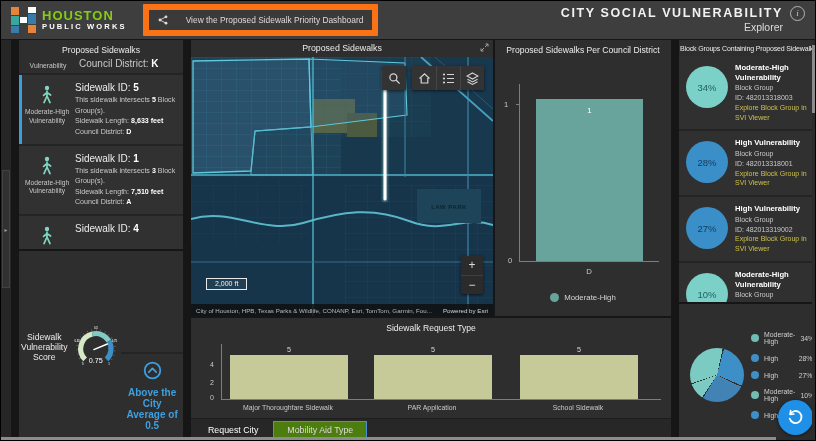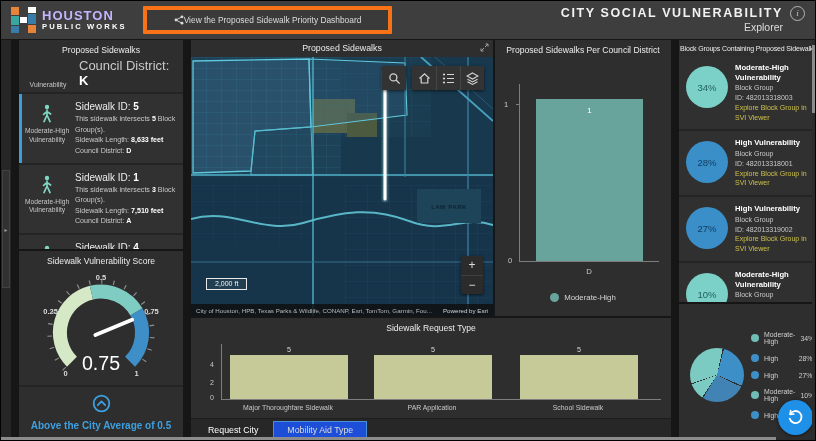--- a/index.html
+++ b/index.html
@@ -4,52 +4,52 @@
 <style>
   * { margin:0; padding:0; box-sizing:border-box; }
   html,body { width:816px; height:441px; background:#151515; overflow:hidden; }
   body { font-family:"Liberation Sans", sans-serif; color:#e3e3e3; }
   .stage { position:relative; width:816px; height:441px; background:#1c1c1c; overflow:hidden; border:1px solid #000; }
 
   
   .header { position:absolute; top:0; left:0; right:0; height:39px; background:#3e3e3e; border-bottom:1px solid #161616; display:flex; align-items:center; padding:0 10px; gap:16px; }
   .logo { display:flex; align-items:center; gap:6px; }
   .logo-text { line-height:1.05; }
-  .logo-l1 { font-size:13px; font-weight:bold; letter-spacing:1px; color:#c4b5fd; }
+  .logo-l1 { font-size:13px; font-weight:bold; letter-spacing:1px; color:#84cc16; }
   .logo-l2 { font-size:7.6px; font-weight:bold; letter-spacing:2.1px; color:#fff; }
-  .dash-btn { display:flex; align-items:center; gap:0; border:4px solid #f97316; background:#3a3a3a; color:#ddd; font-size:8.4px; padding:5px 27px; border-radius:1px; cursor:pointer; }
+  .dash-btn { display:flex; align-items:center; gap:18px; border:6px solid #f97316; background:#3a3a3a; color:#ddd; font-size:8.4px; padding:5px 9px; border-radius:1px; cursor:pointer; }
   .header-right { margin-left:auto; display:flex; align-items:flex-start; gap:7px; }
   .title-block { text-align:right; line-height:1.25; }
   .app-title { font-size:12.5px; font-weight:bold; letter-spacing:1.6px; color:#f2f2f2; }
   .app-subtitle { font-size:10.5px; color:#dcdcdc; }
   .info-btn { width:15px; height:15px; border:1.5px solid #b5b5b5; border-radius:50%; color:#c9c9c9; font-size:9px; font-style:italic; font-family:"Liberation Serif",serif; display:flex; align-items:center; justify-content:center; cursor:pointer; }
 
   
   .main { position:absolute; top:39px; left:0; right:0; bottom:0; display:flex; gap:8px; background:#161616; }
   .card { background:#2e2e2e; }
   .card-title { font-size:8.6px; color:#ececec; text-align:center; padding:5px 2px 3px; }
 
   .strip { width:10px; background:#262626; position:relative; flex:none; }
   .strip-handle { position:absolute; top:130px; height:118px; left:1px; width:8px; background:#313131; border:1px solid #424242; display:flex; align-items:center; justify-content:center; color:#9a9a9a; font-size:6px; cursor:pointer; }
 
   
   .left-col { width:164px; flex:none; display:flex; flex-direction:column; gap:2px; }
   .list-card { height:209px; overflow:hidden; display:flex; flex-direction:column; }
   .peek-row { display:flex; align-items:flex-end; padding:0 8px 4px 4px; border-bottom:2px solid #242424; }
   .peek-left { width:50px; text-align:center; font-size:6.8px; color:#c7c7c7; }
-  .peek-right { flex:1; font-size:13px; color:#c9c9c9; padding-left:6px; }
+  .peek-right { flex:1; font-size:10px; color:#c9c9c9; padding-left:6px; }
   .sw-item { display:flex; padding:5px 4px 6px 3px; border-bottom:2px solid #242424; position:relative; background:#313131; }
   .sw-item.selected:before { content:""; position:absolute; left:0; top:0; bottom:0; width:3px; background:#39a0dd; }
   .sw-left { width:50px; flex:none; display:flex; flex-direction:column; align-items:center; gap:2px; padding-top:5px; }
   .vuln-label { font-size:6.7px; color:#c7c7c7; text-align:center; line-height:1.3; }
   .sw-right { flex:1; font-size:7.1px; color:#c9c9c9; line-height:1.5; padding-left:3px; }
   .sw-id { font-size:10px; color:#ececec; }
   .sw-right b, .sw-id b, .peek-right b, .bg-id b { color:#fff; }
 
-  .gauge-card { flex:1; display:flex; flex-direction:column; align-items:center; overflow:hidden; }
+  .gauge-card { flex:1; display:flex; flex-direction:row; align-items:center; overflow:hidden; }
   .gauge-svg { margin-top:2px; }
   .gauge-footer { margin-top:auto; width:100%; border-top:2px solid #242424; text-align:center; padding:7px 4px 9px; }
   .footer-text { color:#3da0e0; font-size:10px; font-weight:bold; margin-top:3px; }
 
   
   .center-col { width:480px; flex:none; display:flex; flex-direction:column; gap:2px; }
   .center-row { display:flex; gap:2px; height:276px; }
   .map-card { width:302px; flex:none; position:relative; display:flex; flex-direction:column; }
   .map-header { height:17px; background:#2e2e2e; position:relative; text-align:center; font-size:8.8px; color:#ececec; padding-top:3px; flex:none; }
   .expand-icon { position:absolute; right:4px; top:3px; cursor:pointer; opacity:.8; }
@@ -84,21 +84,21 @@
   .request-card { flex:1; position:relative; overflow:hidden; }
   .req-plot { position:absolute; left:30px; right:10px; top:26px; height:56px; border-left:1px solid #7d7d7d; border-bottom:1px solid #7d7d7d; }
   .req-bar { position:absolute; bottom:0; width:118px; height:44px; background:#c6ca98; }
   .req-bar-label { position:absolute; top:-10px; left:0; right:0; text-align:center; font-size:7.2px; color:#dcdcdc; }
   .req-ytick { position:absolute; left:-12px; font-size:7px; color:#c9c9c9; }
   .req-xlabels { position:absolute; left:30px; right:10px; top:86px; }
   .req-xlabel { position:absolute; width:140px; text-align:center; font-size:6.9px; color:#c9c9c9; }
   .tabs { position:absolute; left:0; right:0; bottom:0; height:22px; background:#272727; border-top:1px solid #1d1d1d; display:flex; align-items:stretch; padding-left:4px; }
   .tab { display:flex; align-items:center; padding:0 13px; font-size:8.8px; color:#dcdcdc; cursor:pointer; }
   .tab.active { color:#fff; box-shadow:inset 0 -3px 0 #d9822b; }
-  .tab.focused { border:1px solid #4a90d9; margin:2px 0 2px 2px; background:#1d4ed8; }
+  .tab.focused { border:1px solid #4a90d9; margin:2px 0 2px 2px; background:#4d7c0f; }
 
   
   .right-col { flex:1; display:flex; flex-direction:column; gap:2px; position:relative; }
   .bg-card { height:262px; flex:none; overflow:hidden; }
   .bg-title { font-size:7px; letter-spacing:-0.15px; white-space:nowrap; color:#ececec; text-align:center; padding:5px 1px 4px; }
   .bg-item { display:flex; gap:7px; padding:7px 5px 7px 7px; border-bottom:2px solid #242424; background:#303030; }
   .pct-circle { width:42px; height:42px; border-radius:50%; flex:none; display:flex; align-items:center; justify-content:center; font-size:9.5px; margin-top:3px; }
   .pc-teal { background:#7bd0c7; color:#20615e; }
   .pc-blue { background:#3a8fc9; color:#123e60; }
   .bg-info { flex:1; font-size:7px; line-height:1.4; color:#c9c9c9; }

